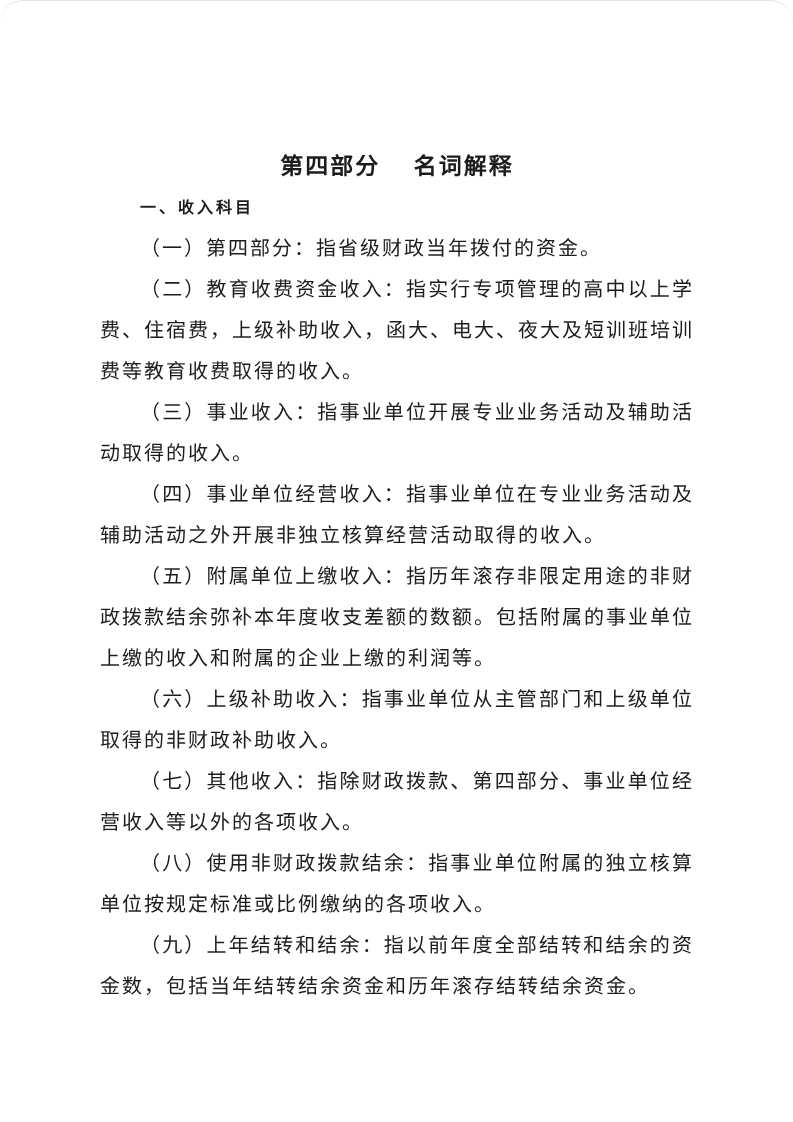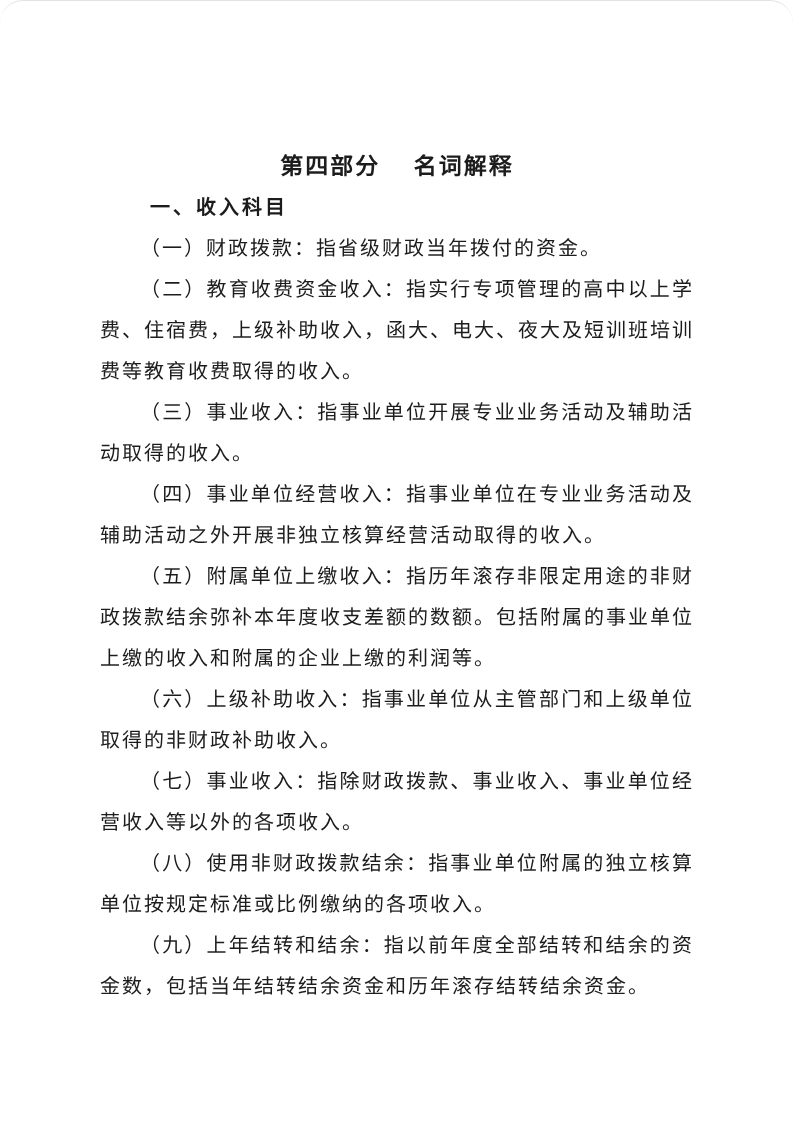--- a/index.html
+++ b/index.html
@@ -29,21 +29,21 @@
     font-family: "Liberation Sans", sans-serif;
     font-size: 23px;
     font-weight: 700;
     line-height: 41px;
     text-align: center;
     letter-spacing: 2px;
     margin: 0;
     white-space: pre;
   }
   .section-heading {
-    font-size: 20px;
+    font-size: 16px;
     font-weight: 700;
     line-height: 41px;
     letter-spacing: 3px;
     text-indent: 2.5em;
     margin: 0;
   }
   .para {
     font-size: 20px;
     line-height: 41px;
     letter-spacing: 2px;
@@ -55,23 +55,23 @@
 </style>
 </head>
 <body>
 
 <div class="page">
   <div class="content">
     <h1 class="doc-title"><span>第四部分　 名词解释</span></h1>
 
     <h2 class="section-heading">一、收入科目</h2>
 
-    <p class="para">（一）财政拨款：指省级财政当年拨付的资金。</p>
+    <p class="para">（一）第四部分：指省级财政当年拨付的资金。</p>
     <p class="para">（二）教育收费资金收入：指实行专项管理的高中以上学费、住宿费，上级补助收入，函大、电大、夜大及短训班培训费等教育收费取得的收入。</p>
     <p class="para">（三）事业收入：指事业单位开展专业业务活动及辅助活动取得的收入。</p>
     <p class="para">（四）事业单位经营收入：指事业单位在专业业务活动及辅助活动之外开展非独立核算经营活动取得的收入。</p>
     <p class="para">（五）附属单位上缴收入：指历年滚存非限定用途的非财政拨款结余弥补本年度收支差额的数额。包括附属的事业单位上缴的收入和附属的企业上缴的利润等。</p>
     <p class="para">（六）上级补助收入：指事业单位从主管部门和上级单位取得的非财政补助收入。</p>
-    <p class="para">（七）事业收入：指除财政拨款、事业收入、事业单位经营收入等以外的各项收入。</p>
+    <p class="para">（七）其他收入：指除财政拨款、第四部分、事业单位经营收入等以外的各项收入。</p>
     <p class="para">（八）使用非财政拨款结余：指事业单位附属的独立核算单位按规定标准或比例缴纳的各项收入。</p>
     <p class="para">（九）上年结转和结余：指以前年度全部结转和结余的资金数，包括当年结转结余资金和历年滚存结转结余资金。</p>
   </div>
 </div>
 
 </body></html>

